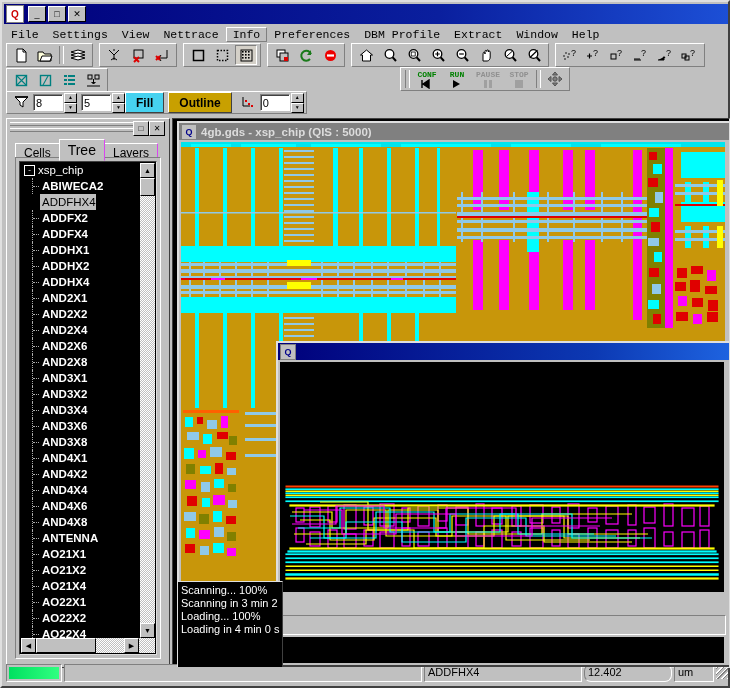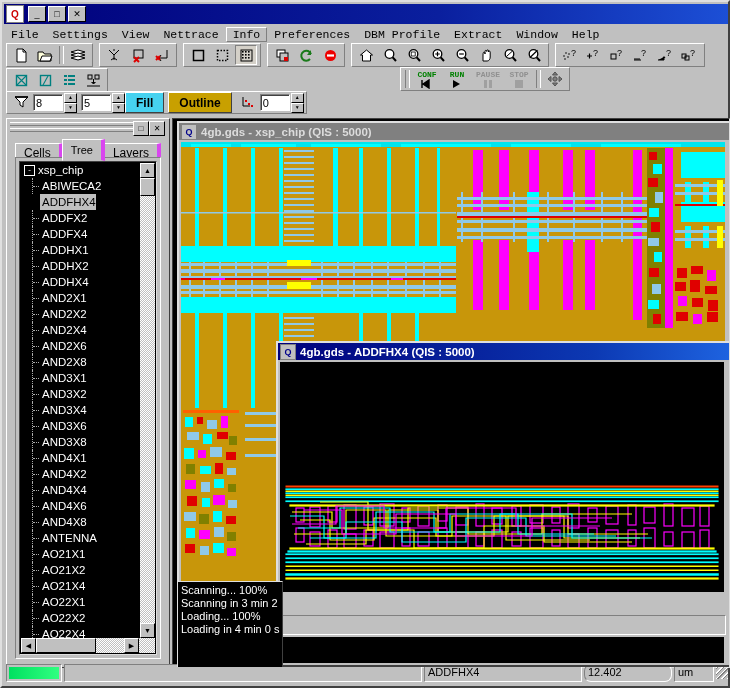--- a/index.html
+++ b/index.html
@@ -73,36 +73,36 @@
   .dockgrip i{display:block;height:2px;margin-bottom:2px;
     border-top:1px solid #fff;border-bottom:1px solid #808080;}
   .dockbtn{position:absolute;top:2px;width:14px;height:13px;background:#c0c0c0;
     border-top:1px solid #fff;border-left:1px solid #fff;
     border-right:1px solid #000;border-bottom:1px solid #000;
     display:flex;align-items:center;justify-content:center;font-size:8px;line-height:1;}
   .tabstrip{position:absolute;left:8px;top:20px;display:flex;align-items:flex-end;}
   .tab{height:17px;padding:0 8px;background:#c0c0c0;font-size:12px;
     display:flex;align-items:center;margin-right:-1px;
     border-top:1px solid #fff;border-left:1px solid #fff;
-    border-right:4px solid #d946ef;}
-  .tab.active{height:20px;font-size:11px;z-index:3;position:relative;
+    border-right:1px solid #d946ef;}
+  .tab.active{height:20px;font-size:14px;z-index:3;position:relative;
     border-bottom:1px solid #c0c0c0;}
   .treebox{position:absolute;left:8px;top:38px;width:144px;height:500px;
     background:#c0c0c0;
     border-top:1px solid #808080;border-left:1px solid #808080;
     border-right:1px solid #fff;border-bottom:1px solid #fff;}
   .treeinner{position:absolute;left:3px;top:3px;width:136px;height:492px;
     background:#000;overflow:hidden;
     border-top:1px solid #404040;border-left:1px solid #404040;
     border-right:1px solid #dfdfdf;border-bottom:1px solid #dfdfdf;}
   .treelist{position:absolute;left:0;top:0;width:119px;height:100%;
     color:#fff;font-size:11.5px;}
   .trow{height:16px;line-height:16px;white-space:nowrap;display:flex;align-items:center;}
   .troot{padding-left:4px;}
-  .tnode{padding-left:22px;position:relative;}
+  .tnode{padding-left:22px;position:relative;font-weight:bold;}
   .tnode:before{content:"";position:absolute;left:13px;top:8px;width:6px;
     border-top:1px dotted #aaa;}
   .tnode:after{content:"";position:absolute;left:12px;top:0;height:16px;
     border-left:1px dotted #aaa;}
   .tsel{background:#c0c0c0;color:#000;padding-left:2px;margin-left:20px;}
   .expander{display:inline-block;width:9px;height:9px;background:#000;
     border:1px solid #fff;color:#fff;font-size:8px;line-height:7px;text-align:center;
     margin-right:3px;}
   .vscroll{position:absolute;right:1px;top:1px;width:15px;bottom:16px;
     background:repeating-conic-gradient(#fff 0% 25%,#c0c0c0 0% 50%) 0 0/2px 2px;}
@@ -842,21 +842,20 @@
               <rect x="320" y="266" width="8" height="120"></rect>
           </g>
         </svg>
       </div>
 
     </div>
 
     <div class="child" style="left:103px;top:222px;width:452px;height:322px;z-index:5;">
       <div class="ctitle active">
         <div class="ci">Q</div>
-        <div class="ct">4gb.gds - ADDFHX4 (QIS : 5000)</div>
       </div>
       <div class="canvas" style="left:2px;top:19px;width:444px;height:230px;">
         <svg width="444" height="230" viewBox="0 0 444 230">
           <rect width="444" height="230" fill="#000"></rect>
 
           <g stroke="#ff4000" stroke-width="1" fill="none">
               <rect x="6" y="124" width="432" height="1"></rect>
             </g>
           <g stroke="#00ffff" stroke-width="1.2" fill="none">
             <rect x="6" y="127" width="432" height="0.5"></rect>

